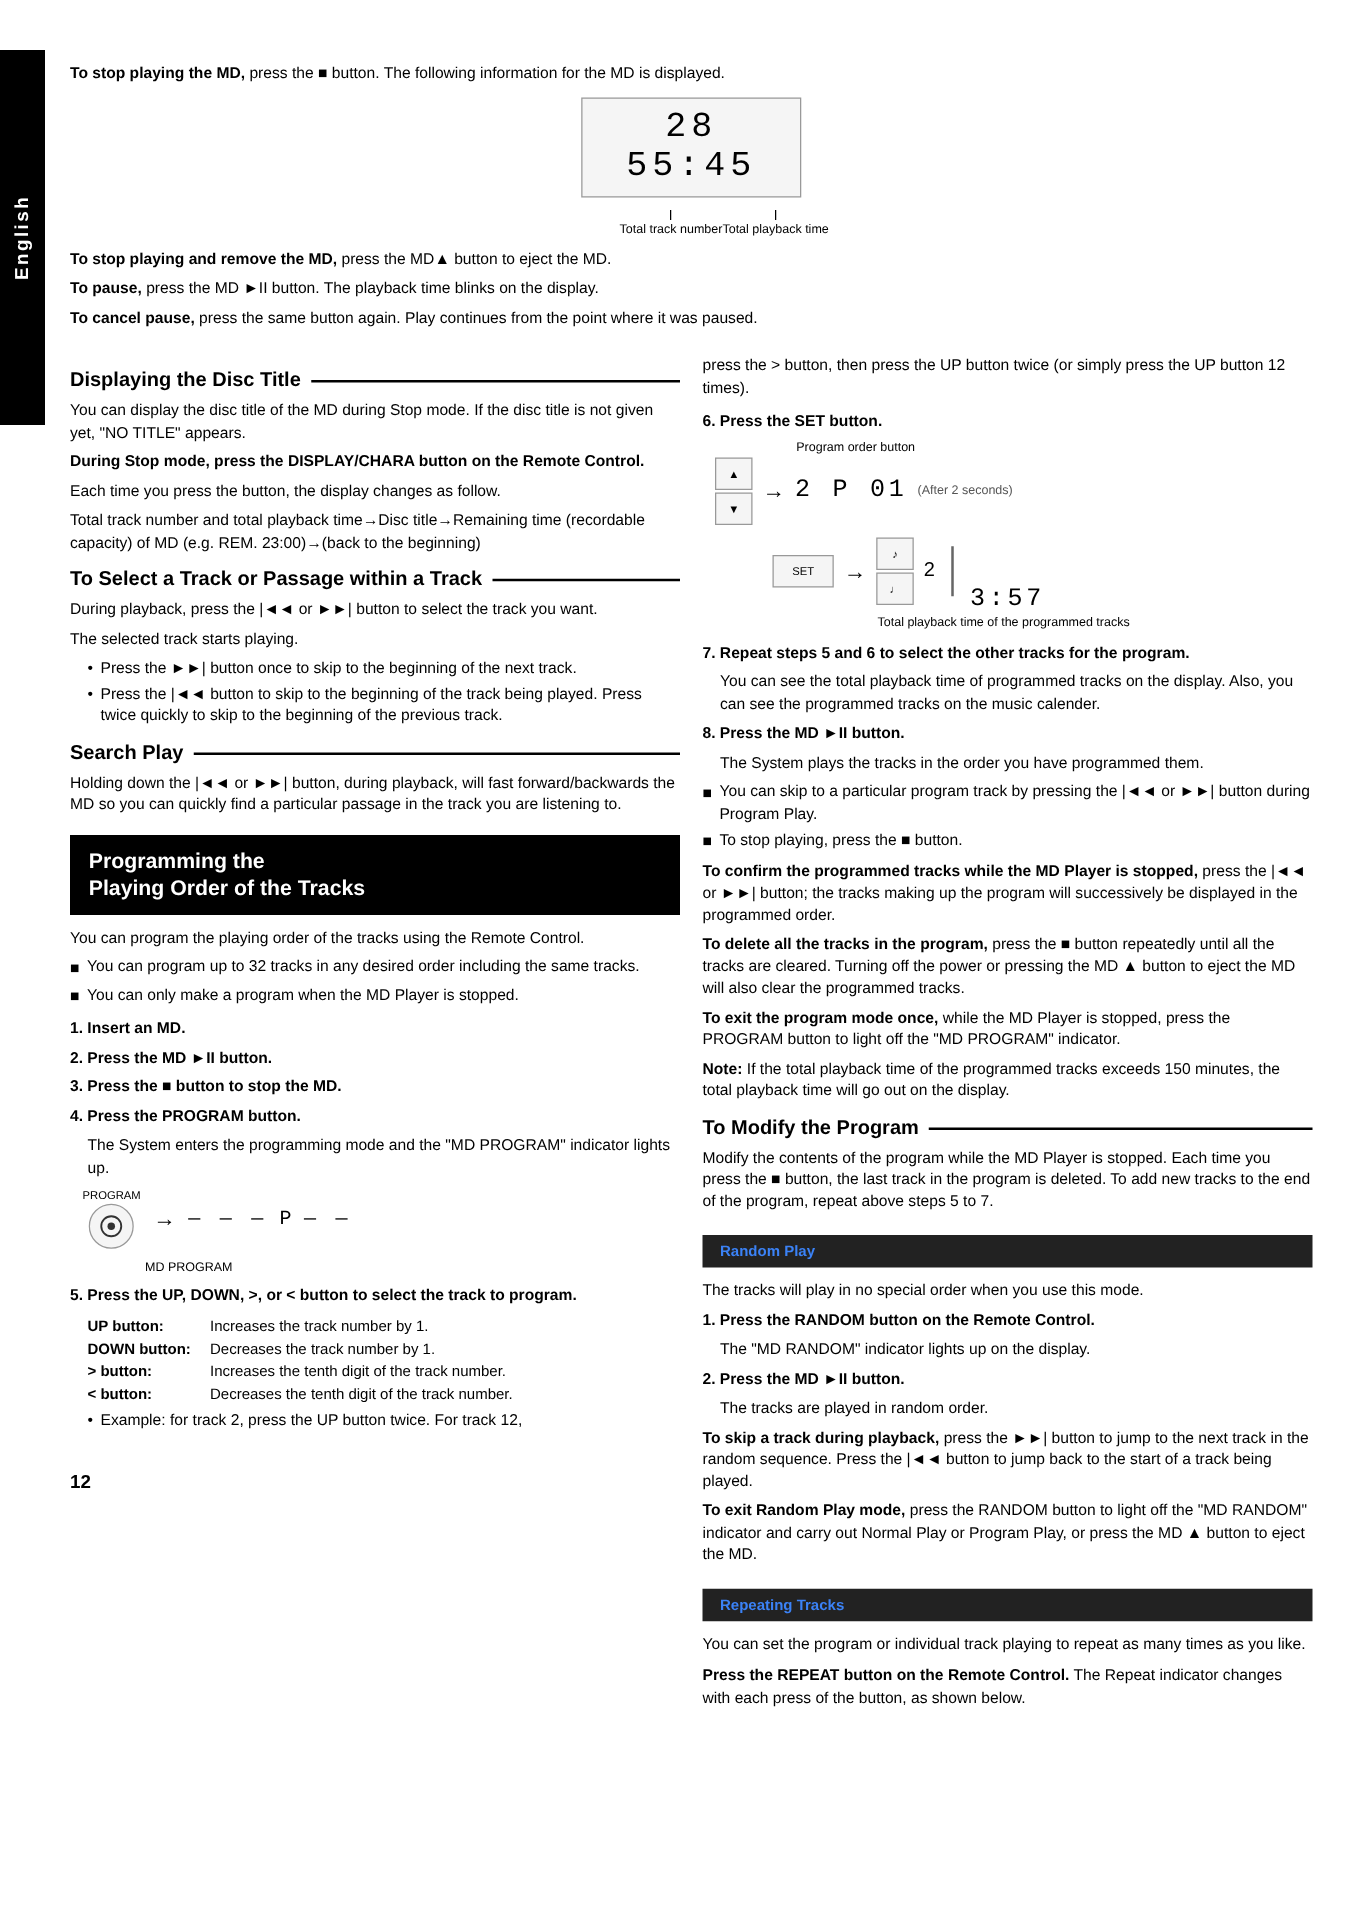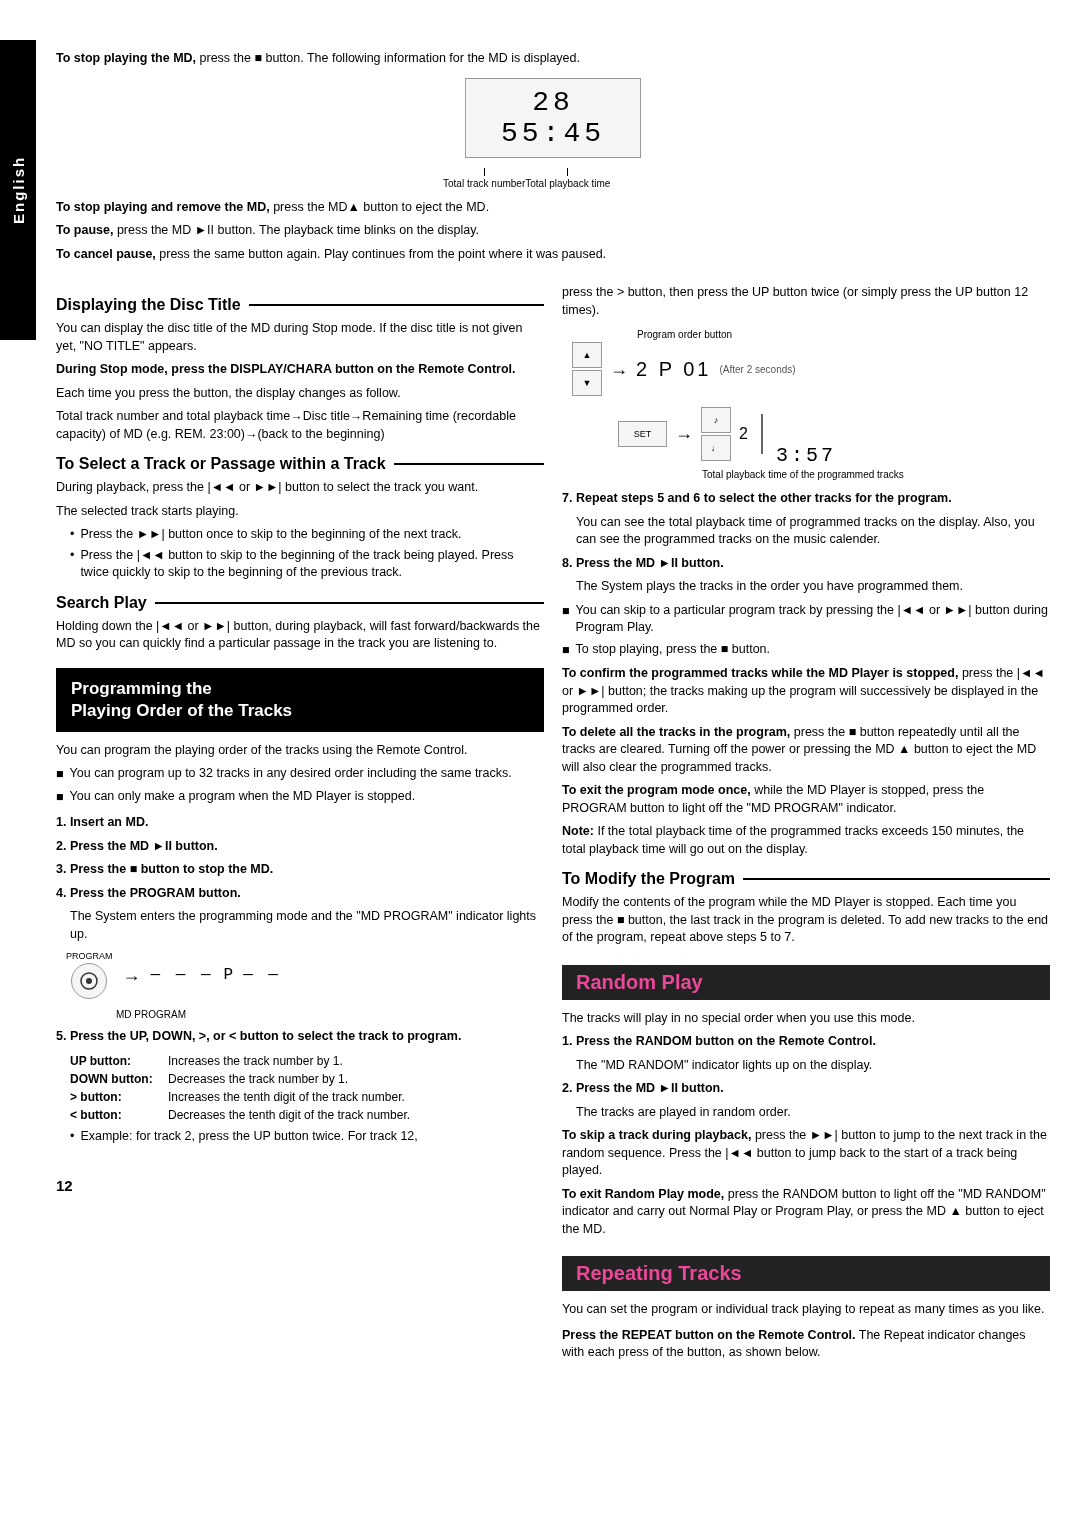--- a/index.html
+++ b/index.html
@@ -84,21 +84,21 @@
       padding: 8px 15px;
       margin: 10px auto;
       width: 176px;
       font-size: 28px;
       font-family: 'Courier New', monospace;
       letter-spacing: 4px;
     }
 
     .display-labels {
       display: flex;
-      justify-content: flex-start;
+      justify-content: flex-end;
       font-size: 10px;
       width: 220px;
       margin: 0 auto 10px auto;
     }
 
     .display-label-item {
       display: flex;
       flex-direction: column;
       align-items: center;
       font-size: 10px;
@@ -122,22 +122,22 @@
 
     .highlighted-section h2 {
       font-size: 17px;
       font-weight: bold;
       line-height: 1.3;
     }
 
     
     .major-heading {
       background: #222;
-      color: #ec4899;
-      font-size: 20px;
+      color: #3b82f6;
+      font-size: 12px;
       font-weight: bold;
       padding: 6px 14px;
       margin: 18px 0 10px 0;
     }
 
     b, strong {
       font-weight: bold;
     }
 
     .bullet-item {
@@ -395,30 +395,33 @@
           <span>Example: for track 2, press the UP button twice. For track 12,</span>
         </div>
 
         <p class="page-number" style="margin-top:30px;">12</p>
       </div>
 
       <div class="col-right">
 
         <p style="margin-bottom:10px;">press the &gt; button, then press the UP button twice (or simply press the UP button 12 times).</p>
 
+        <p>
+          <strong>6. Press the SET button.</strong>
+        </p>
 
         <div style="margin: 6px 0 10px 10px;">
           <div style="font-size:10px;margin-left:65px;margin-bottom:2px;">Program order button</div>
           <div style="display:flex;align-items:center;gap:8px;">
             <div style="display:flex;flex-direction:column;align-items:center;gap:2px;">
               <div style="border:1px solid #999;width:30px;height:26px;background:#f5f5f5;display:flex;align-items:center;justify-content:center;font-size:9px;">▲</div>
               <div style="border:1px solid #999;width:30px;height:26px;background:#f5f5f5;display:flex;align-items:center;justify-content:center;font-size:9px;">▼</div>
             </div>
             <span style="font-size:18px;">→</span>
-            <span style="font-family:Liberation Sans, sans-serif;font-size:20px;letter-spacing:3px;text-align:right;">2  P  01</span>
+            <span style="font-family:Liberation Mono, monospace;font-size:20px;letter-spacing:3px;text-align:right;">2  P  01</span>
             <span style="font-size:10px;color:#555;">(After 2 seconds)</span>
           </div>
           <div style="display:flex;align-items:center;gap:8px;margin-top:4px;">
             <div style="width:30px;"></div>
             <div style="border:1px solid #999;width:49px;height:26px;background:#f5f5f5;display:flex;align-items:center;justify-content:center;font-size:9px;margin-left:8px;">SET</div>
             <div style="display:flex;flex-direction:column;">
               <div style="display:flex;align-items:center;gap:8px;">
                 <span style="font-size:18px;">→</span>
                 <div style="display:flex;flex-direction:column;align-items:center;gap:2px;">
                   <div style="border:1px solid #999;width:30px;height:26px;background:#f5f5f5;display:flex;align-items:center;justify-content:center;font-size:9px;">♪</div>

